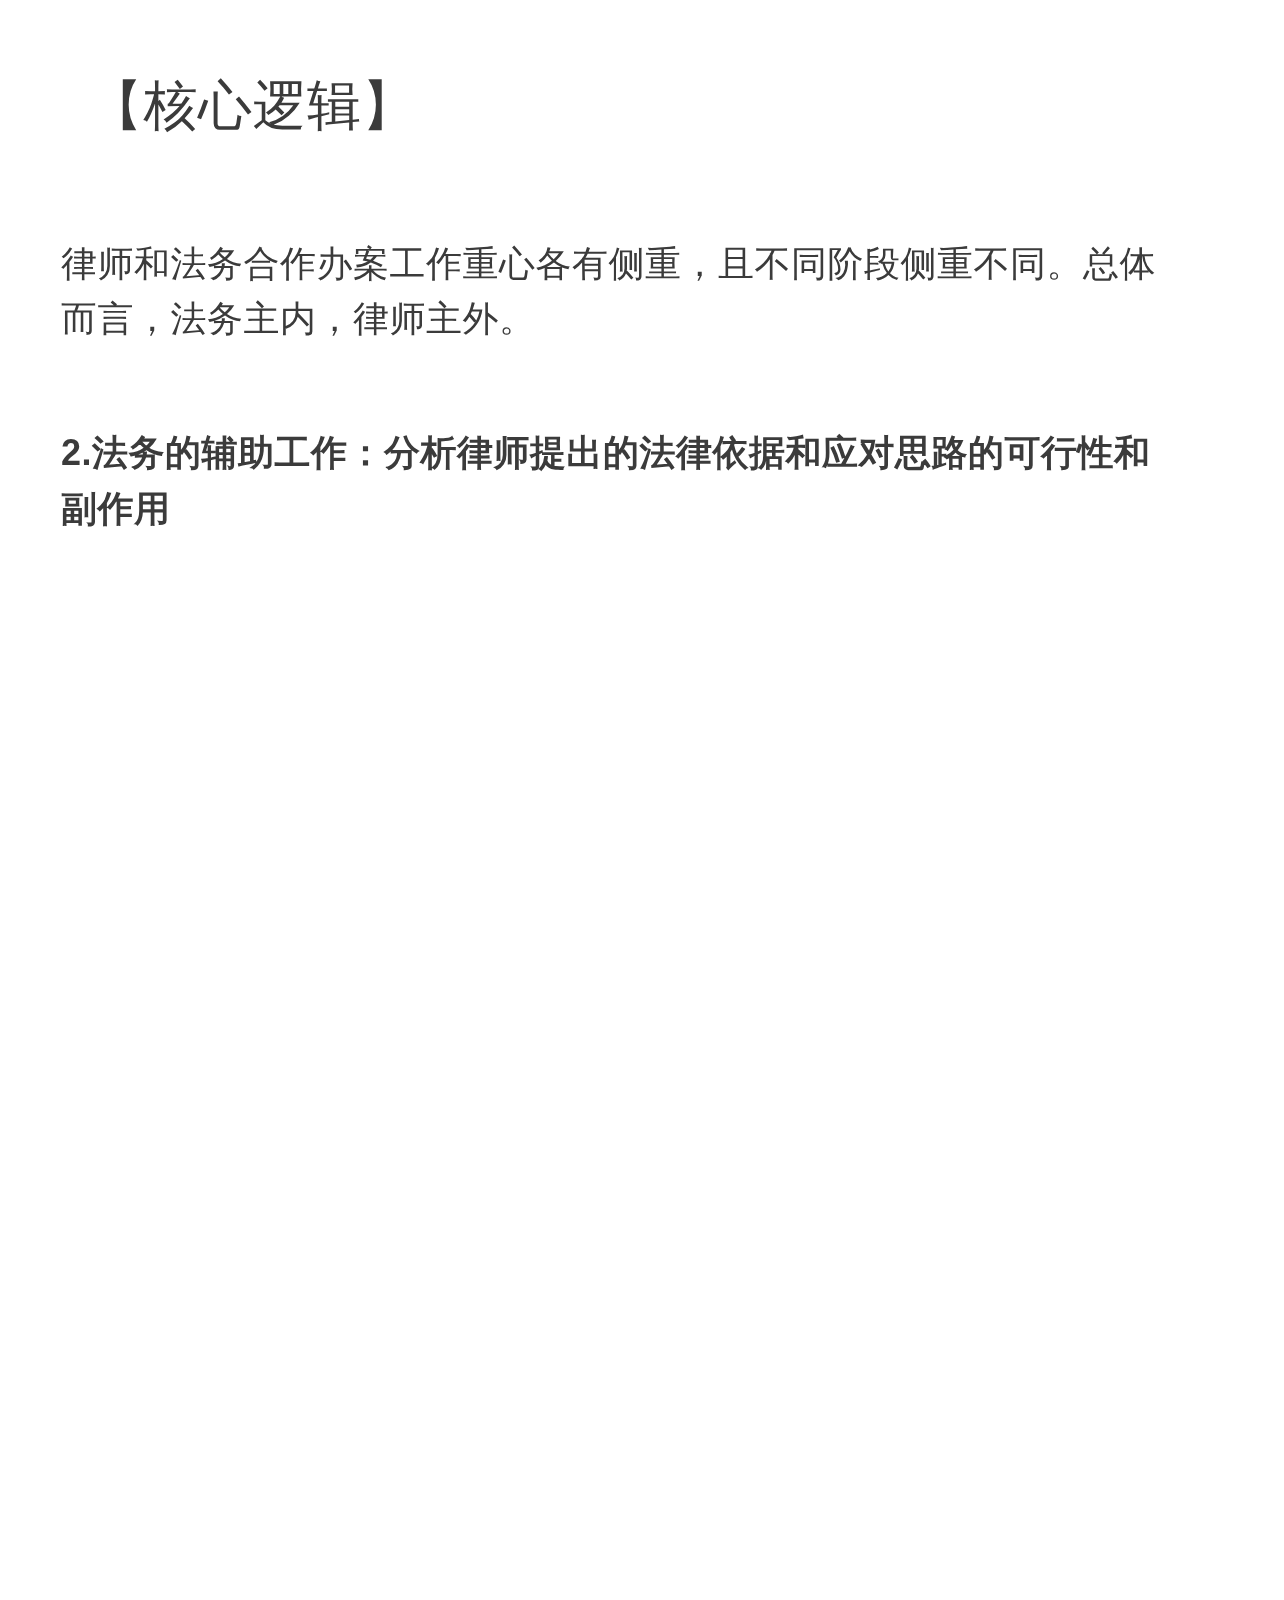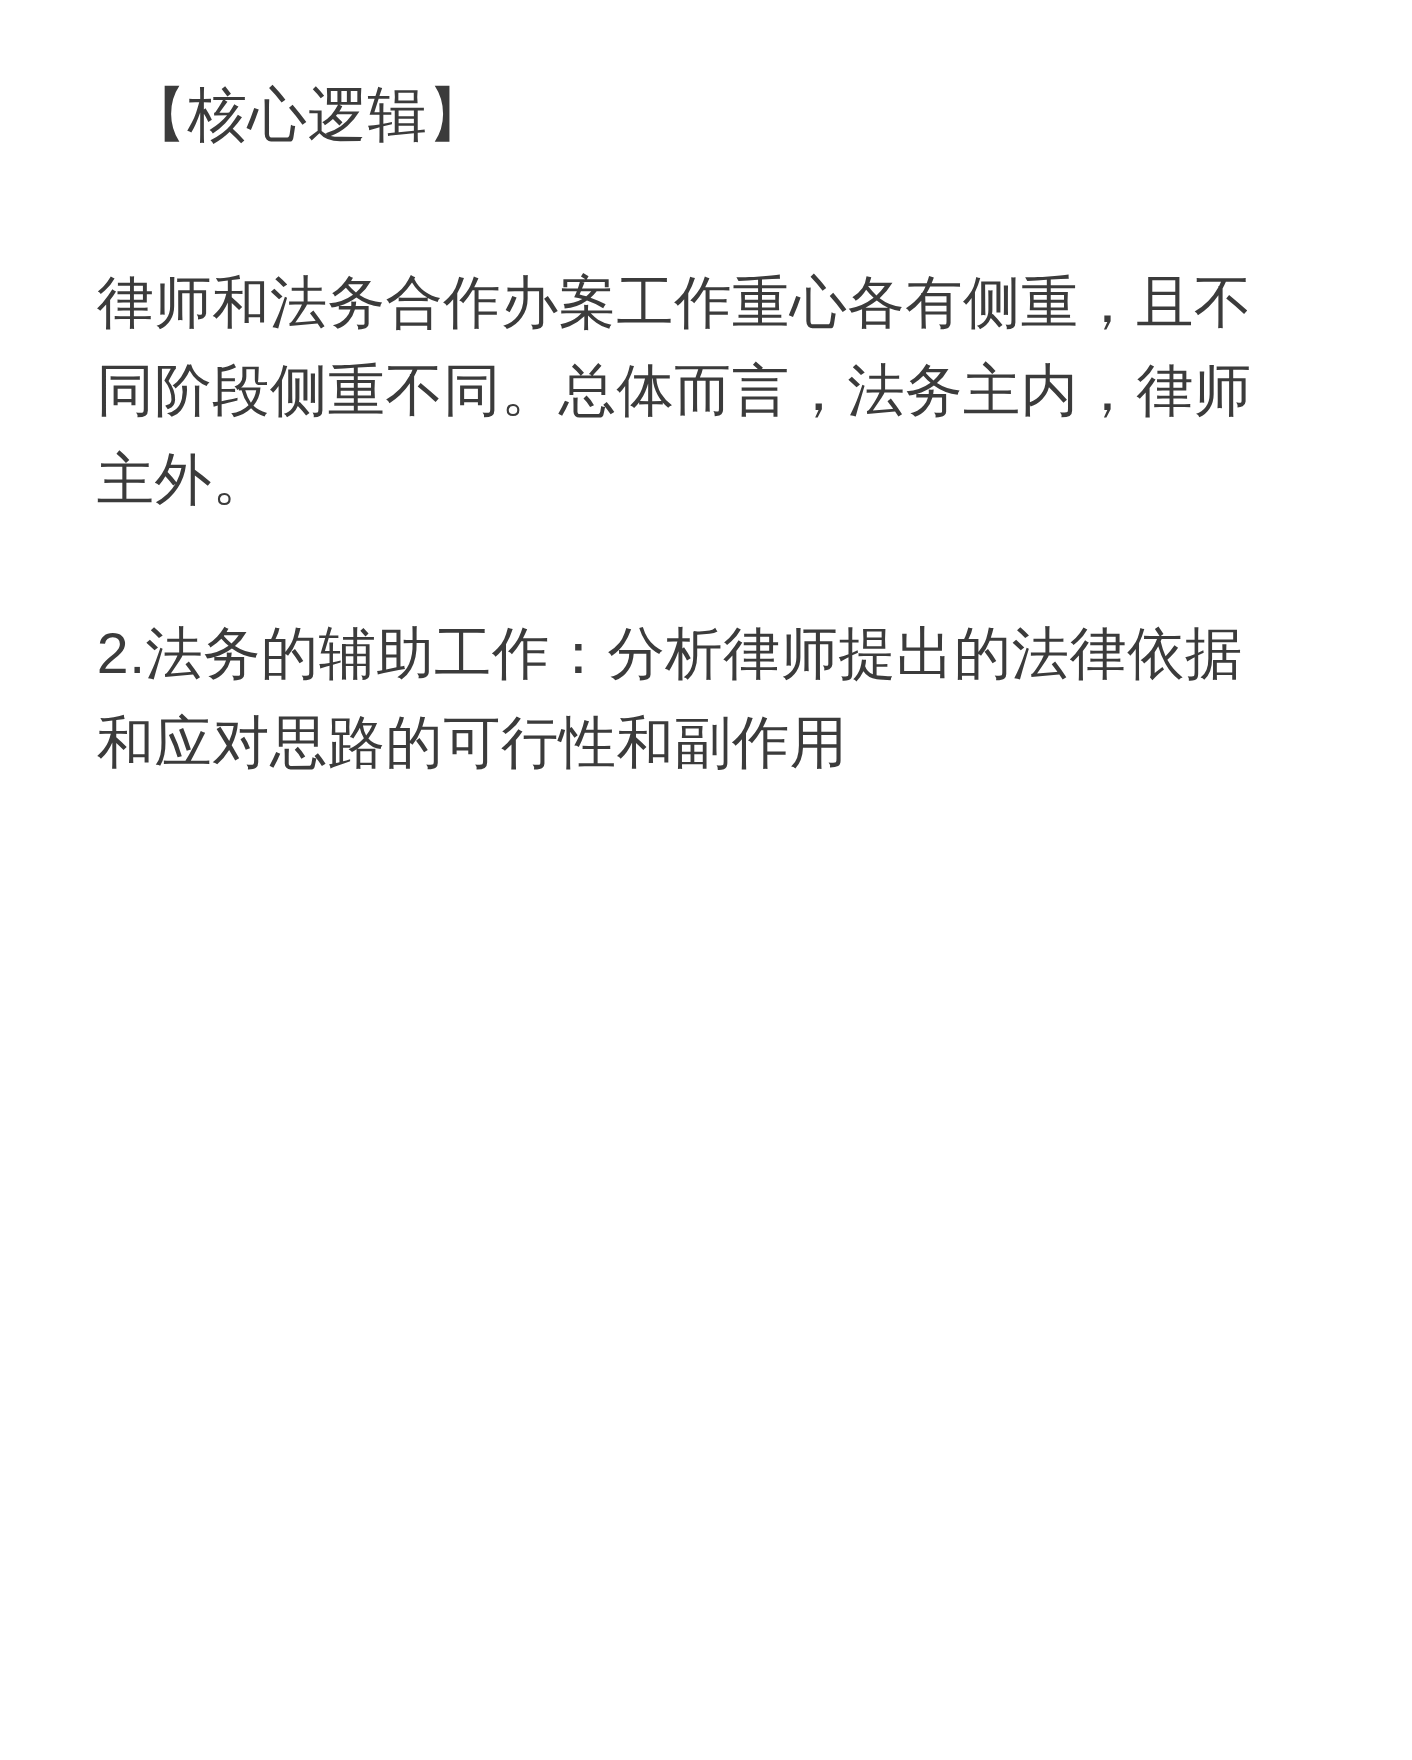--- a/index.html
+++ b/index.html
@@ -11,41 +11,42 @@
     width: 1284px;
     min-height: 1600px;
     font-family: "Liberation Sans", "DejaVu Sans", sans-serif;
     color: #3b3b3b;
     -webkit-font-smoothing: antialiased;
   }
   .page {
     box-sizing: border-box;
     width: 1284px;
     min-height: 1600px;
-    padding: 72px 120px 40px 88px;
+    padding: 72px 120px 40px 61px;
   }
   .doc-heading {
     font-size: 54px;
     line-height: 1.25;
     font-weight: 400;
     color: #3b3b3b;
     margin: 0 0 96px 28px;
     letter-spacing: 0.5px;
   }
   .para {
-    font-size: 52px;
+    font-size: 36px;
     line-height: 1.55;
     color: #3b3b3b;
     margin: 0 0 78px 0;
     letter-spacing: 0.5px;
     text-align: left;
     word-break: break-word;
   }
   .para:last-child {
     margin-bottom: 0;
+    font-weight: bold;
   }
   .para.numbered {
     margin-bottom: 76px;
   }
 </style>
 </head>
 <body>
 
 <div class="page">
 

